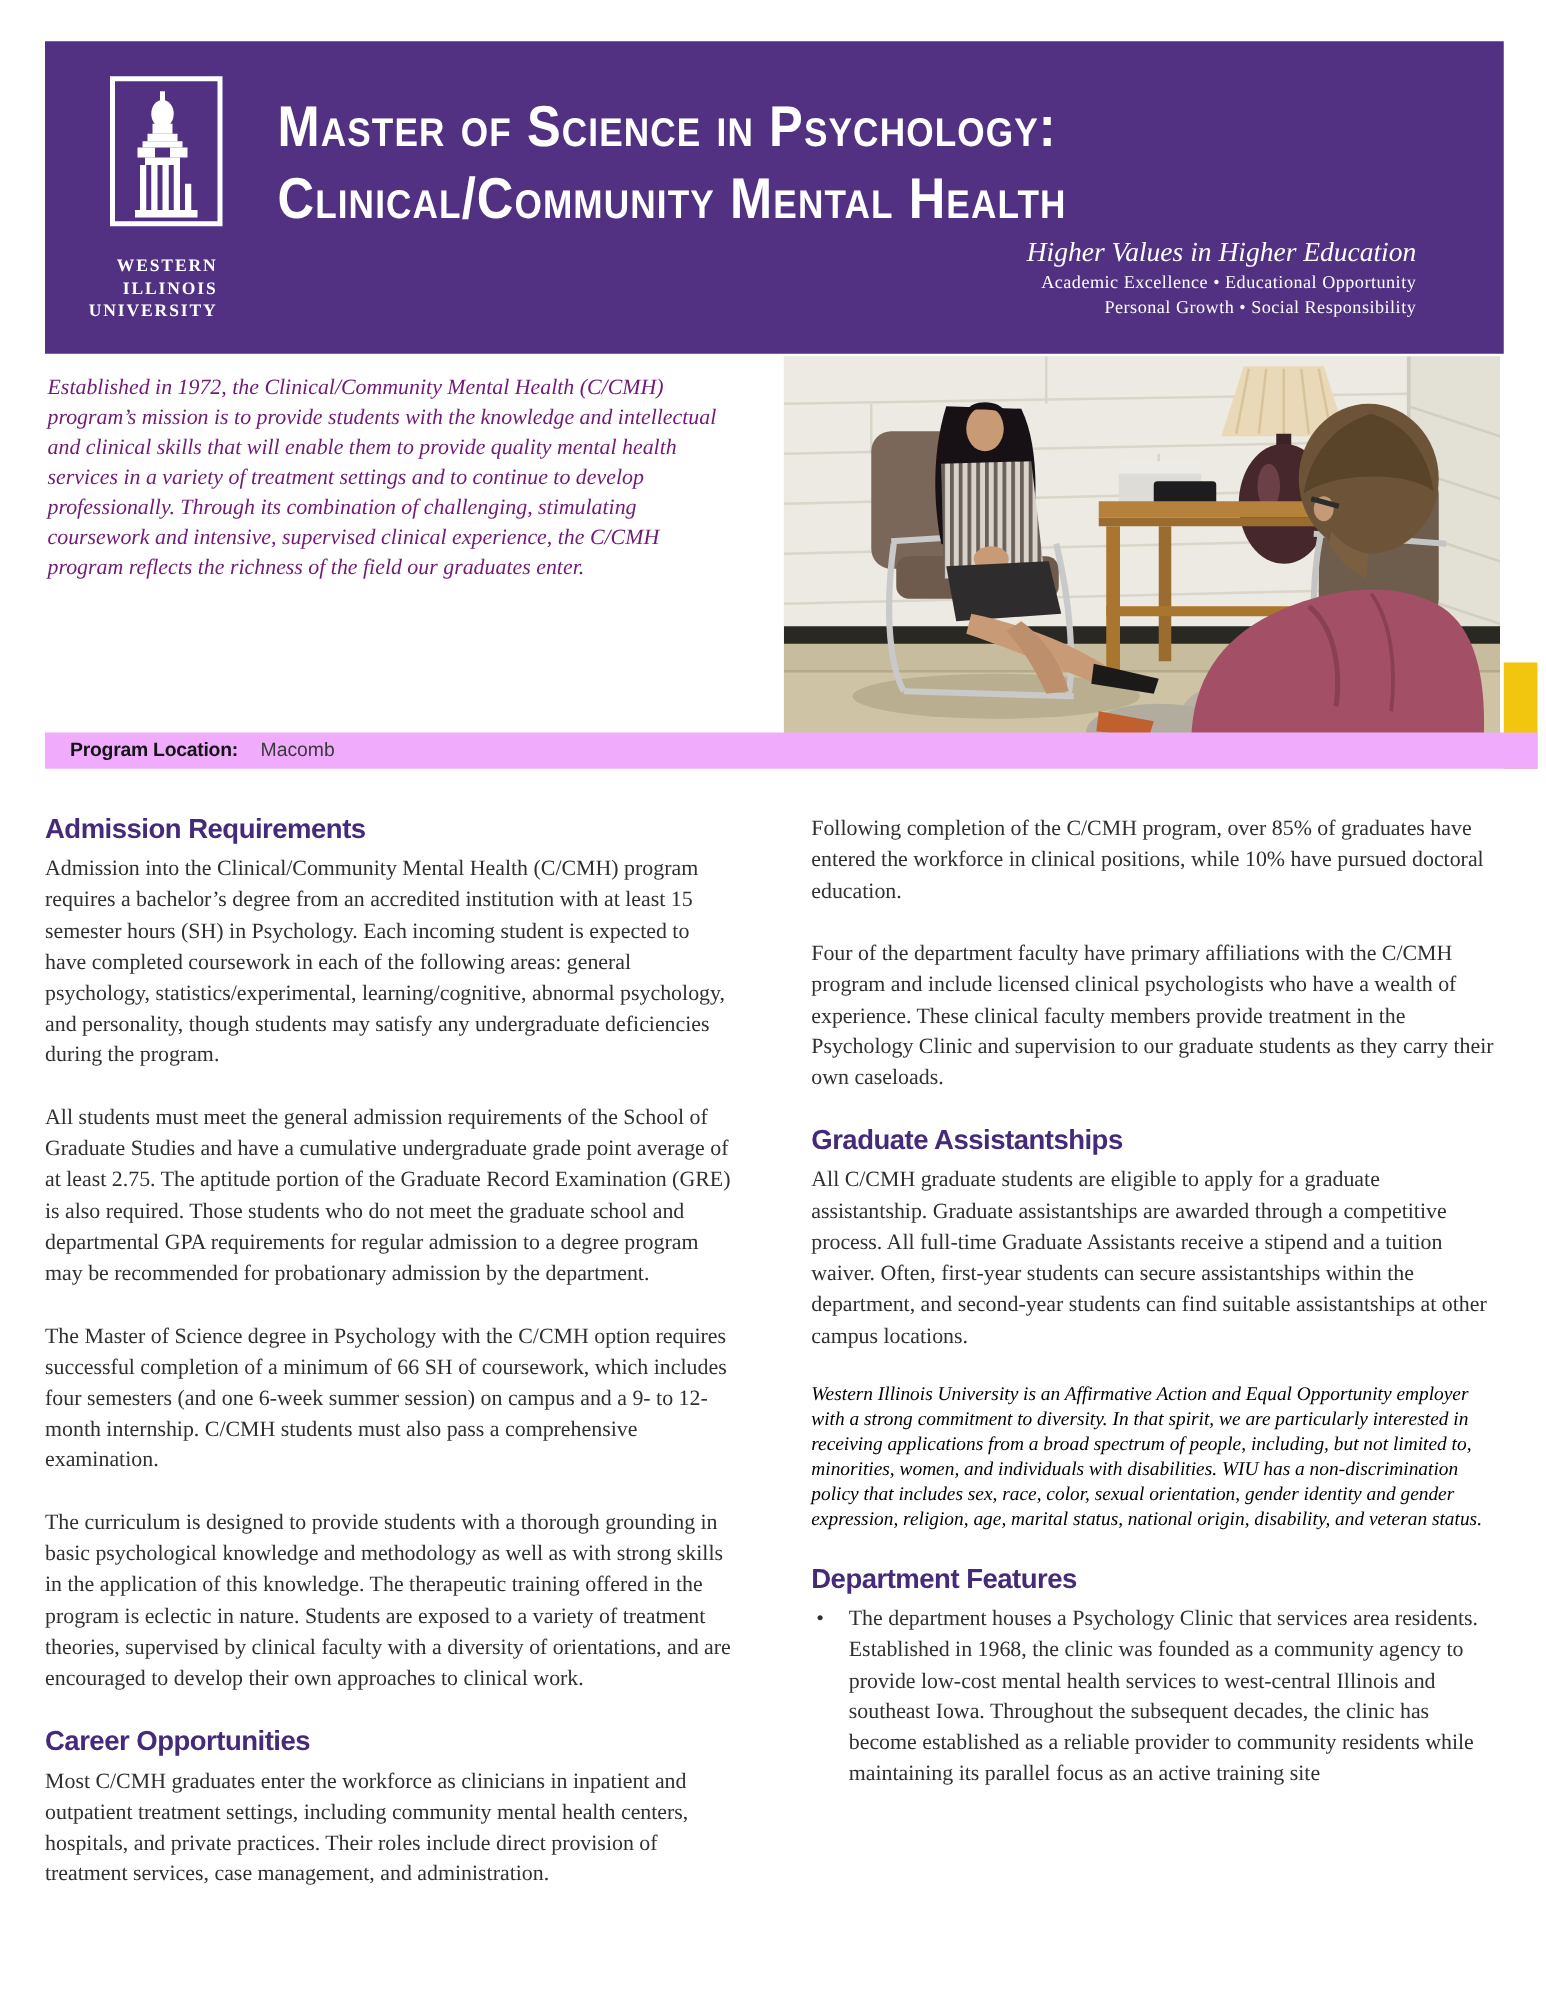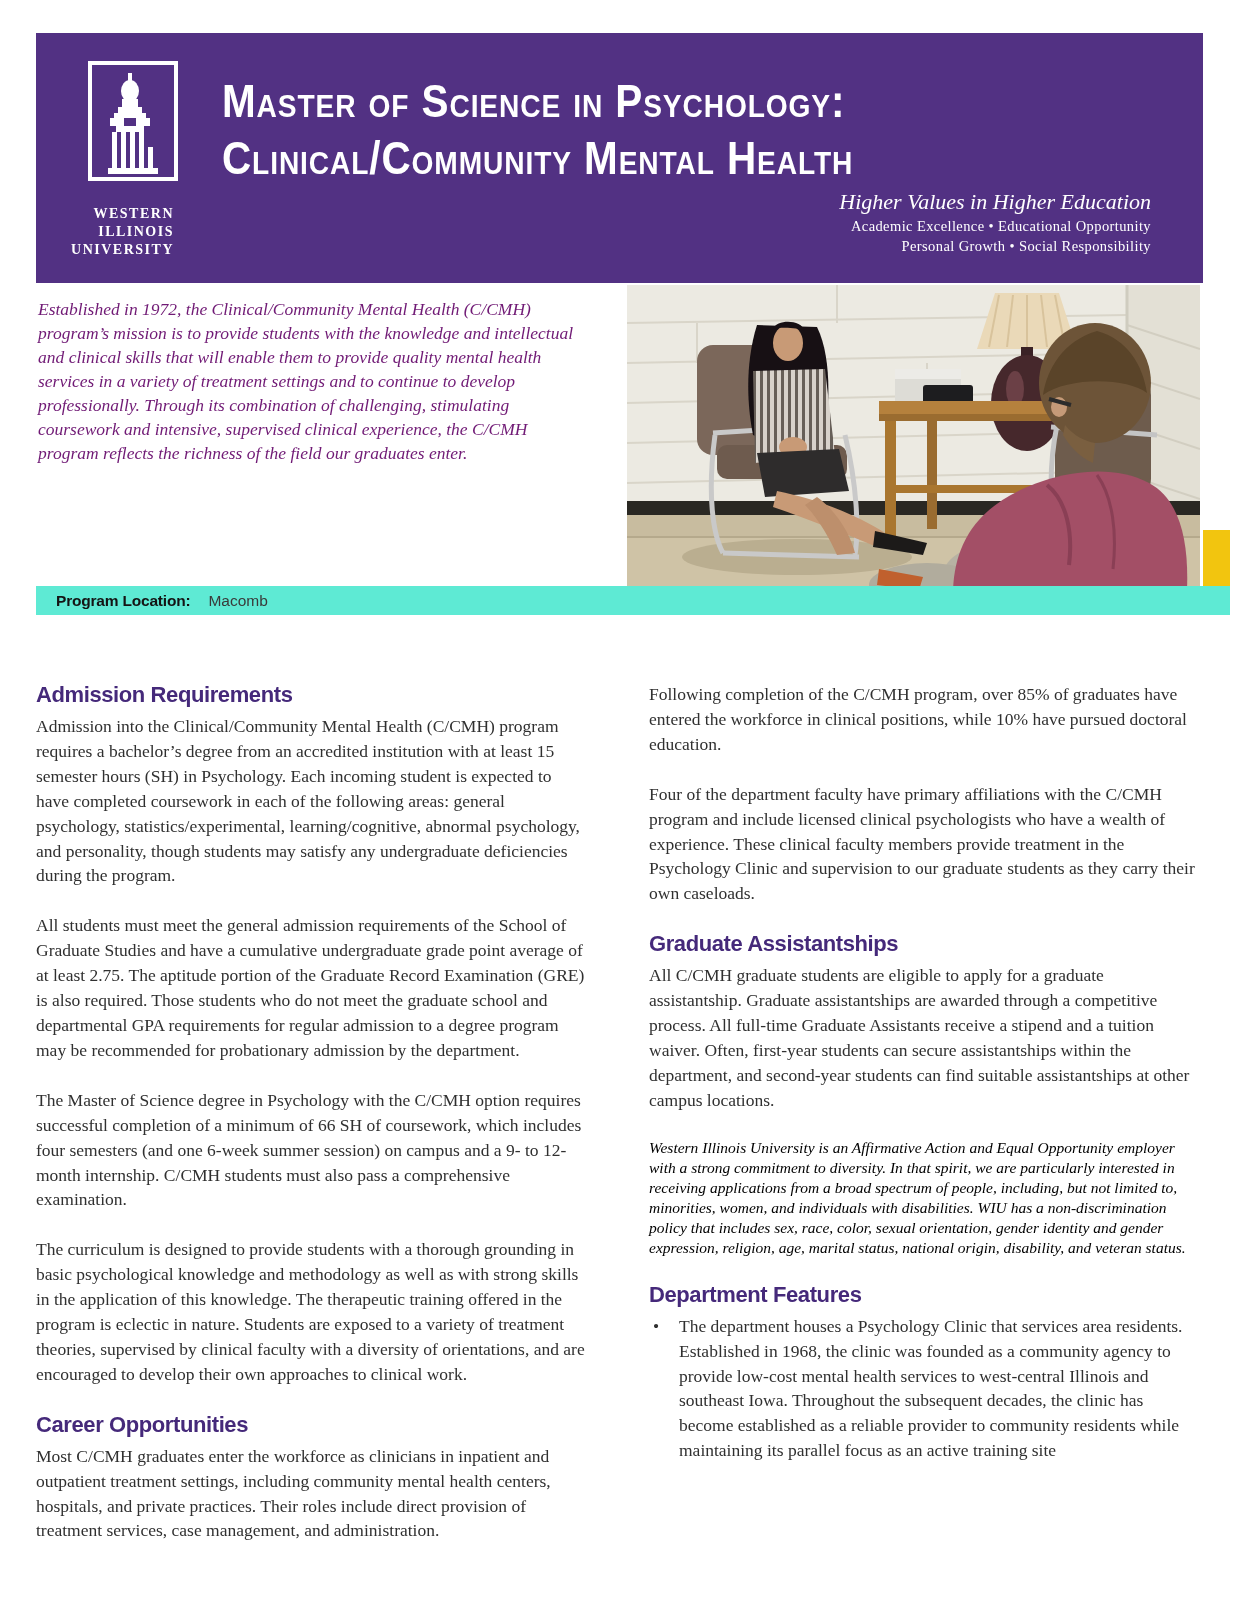--- a/index.html
+++ b/index.html
@@ -11,38 +11,38 @@
   .header{position:absolute;left:36px;top:33px;width:1167px;height:250px;background:#523183;}
   .logo-box{position:absolute;left:52px;top:28px;width:82px;height:112px;border:4px solid #ffffff;}
   .logo-box svg{display:block;width:100%;height:100%;}
   .logo-text{position:absolute;left:8px;top:152px;width:130px;text-align:right;
     color:#fff;font-family:Liberation Serif, serif;font-weight:bold;
     font-size:14px;line-height:18px;letter-spacing:1.5px;margin-top:20px;}
   .title-wrap{position:absolute;left:186px;top:40px;transform:scaleX(0.88);transform-origin:left top;
     color:#ffffff;font-family:"Liberation Sans","DejaVu Sans",sans-serif;font-weight:bold;
     font-variant-caps:small-caps;font-variant:small-caps;}
   .title-line{font-size:46px;line-height:57px;letter-spacing:1px;white-space:nowrap;}
-  .tagline-wrap{position:absolute;right:52px;top:155px;text-align:right;color:#ffffff;}
+  .tagline-wrap{position:absolute;right:70px;top:155px;text-align:right;color:#ffffff;}
   .tagline{font-family:"Liberation Serif","DejaVu Serif",serif;font-style:italic;font-size:22px;line-height:28px;}
   .tagline-sub{font-family:"Liberation Serif","DejaVu Serif",serif;font-size:14.5px;line-height:20px;letter-spacing:0.4px;}
   
   .photo{position:absolute;left:627px;top:285px;width:573px;height:305px;overflow:hidden;background:#eceae2;}
   .photo svg{display:block;}
   
-  .gold-bar{position:absolute;left:36px;top:586px;width:1194px;height:29px;background:#5eead4;
+  .gold-bar{position:absolute;left:36px;top:586px;width:1194px;height:29px;background:#f0abfc;
     display:flex;align-items:center;padding-left:20px;box-sizing:border-box;
     font-family:"Liberation Sans","DejaVu Sans",sans-serif;font-size:15.5px;}
   .gold-bar .lbl{font-weight:bold;color:#141414;letter-spacing:-0.2px;}
   .gold-bar .val{color:#3a3a3a;margin-left:18px;}
   .gold-tab{position:absolute;left:1203px;top:530px;width:27px;height:85px;background:#F2C50F;}
   
   .intro{position:absolute;left:38px;top:297px;width:552px;
     font-style:italic;font-size:17.5px;line-height:24px;color:#701a75;}
   
-  .columns{position:absolute;left:36px;top:650px;width:1164px;display:flex;gap:62px;margin-top:32px;}
+  .columns{position:absolute;left:36px;top:650px;width:1164px;display:flex;gap:62px;}
   .col{width:551px;}
   .h{font-family:"Liberation Sans","DejaVu Sans",sans-serif;font-weight:bold;color:#45297A;
      font-size:22px;line-height:26px;letter-spacing:-0.4px;margin:24px 0 6px 0;}
   .h.first{margin-top:0;}
   .b{font-size:17.5px;line-height:24.9px;margin:0 0 25px 0;}
   .disclaimer{font-style:italic;font-size:15.5px;line-height:20px;margin:0 0 24px 0;color:#000000;}
   .bullet-row{display:flex;align-items:flex-start;}
   .bullet-marker{width:30px;flex:0 0 30px;font-size:17.5px;line-height:24.9px;padding-left:4px;box-sizing:border-box;}
   .bullet-text{flex:1;font-size:17.5px;line-height:24.9px;}
 </style>

